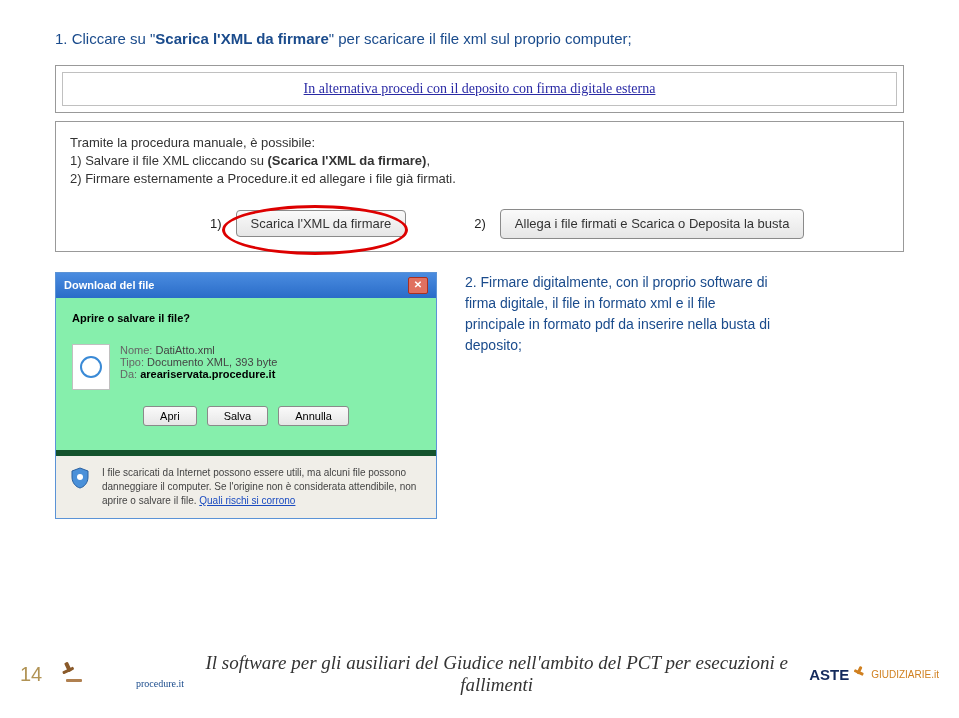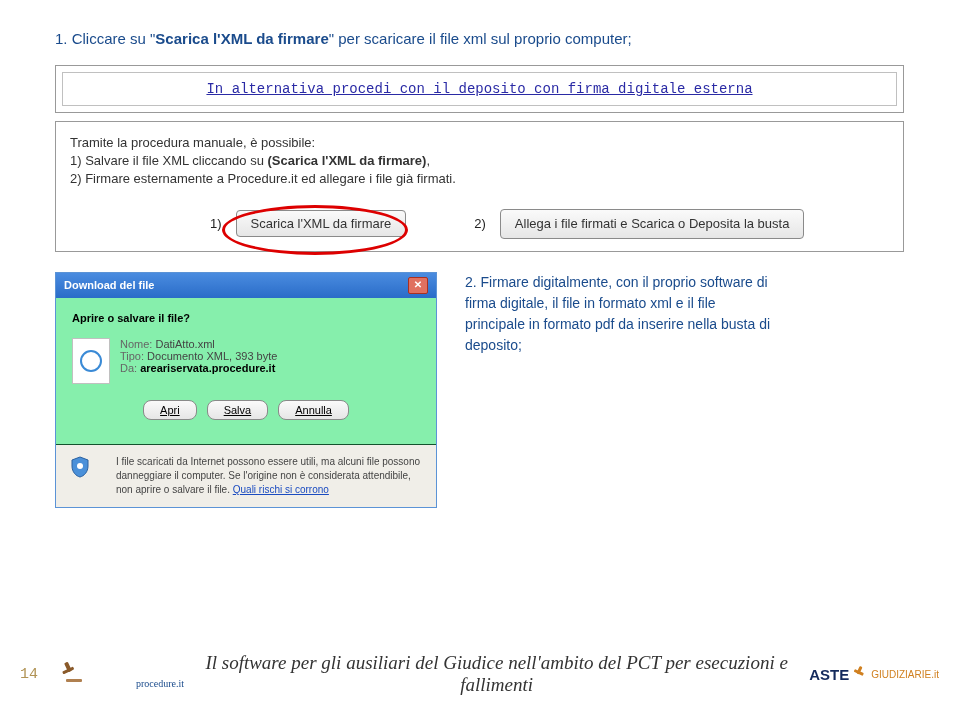--- a/index.html
+++ b/index.html
@@ -25,21 +25,21 @@
 .panel1 {
   border: 1px solid #999;
   padding: 6px;
   margin-bottom: 8px;
 }
 .box-inner {
   border: 1px solid #c0c0c0;
   background: #fff;
   padding: 8px 12px;
   text-align: center;
-  font-family: Liberation Mono, monospace;
+  font-family: Liberation Serif, serif;
   font-size: 14px;
   color: #2a2aa5;
   text-decoration: underline;
 }
 .panel2 {
   border: 1px solid #999;
   padding: 12px 14px;
   font-family: Arial, sans-serif;
   font-size: 13px;
   color: #333;
@@ -112,21 +112,21 @@
   font-size: 10px;
   text-align: center;
   line-height: 13px;
   border-radius: 2px;
 }
 .dlg-body {
   padding: 14px 16px 10px 16px;
 }
 .dlg-q {
   font-weight: bold;
-  margin-bottom: 14px;
+  margin-bottom: 20px;
 }
 .file-row {
   display: flex;
   gap: 10px;
   margin-bottom: 16px;
 }
 .file-icon {
   width: 36px;
   height: 44px;
   border: 1px solid #c0c0c0;
@@ -155,31 +155,30 @@
   color: #000;
 }
 .dlg-btns {
   display: flex;
   justify-content: center;
   gap: 10px;
   margin-bottom: 14px;
 }
 .dlg-btns .btn {
   border: 1px solid #8a8a8a;
-  border-radius: 8px;
+  border-radius: 3px;
   padding: 3px 16px;
   font-size: 11px;
   background: linear-gradient(#fafafa, #e6e6e6);
-  text-decoration: underline;
 }
 .dlg-foot {
-  border-top: 1px solid #14532d;
+  border-top: 6px solid #14532d;
   padding: 10px 12px;
   display: flex;
-  gap: 24px;
+  gap: 10px;
   background: #f0eee8;
 }
 .shield {
   width: 24px;
   height: 24px;
   flex-shrink: 0;
 }
 .shield svg { width: 24px; height: 24px; }
 .dlg-foot-text {
   font-size: 10px;
@@ -201,22 +200,22 @@
   position: absolute;
   bottom: 22px;
   left: 0;
   right: 0;
   padding: 0 20px;
   display: flex;
   align-items: center;
   justify-content: space-between;
 }
 .pgnum {
-  font-family: Liberation Mono, monospace;
-  font-size: 15px;
+  font-family: Liberation Sans, sans-serif;
+  font-size: 20px;
   color: #b19355;
   width: 40px;
 }
 .logo-left {
   display: flex;
   align-items: flex-end;
   gap: 2px;
 }
 .logo-left .gavel {
   font-size: 22px;

